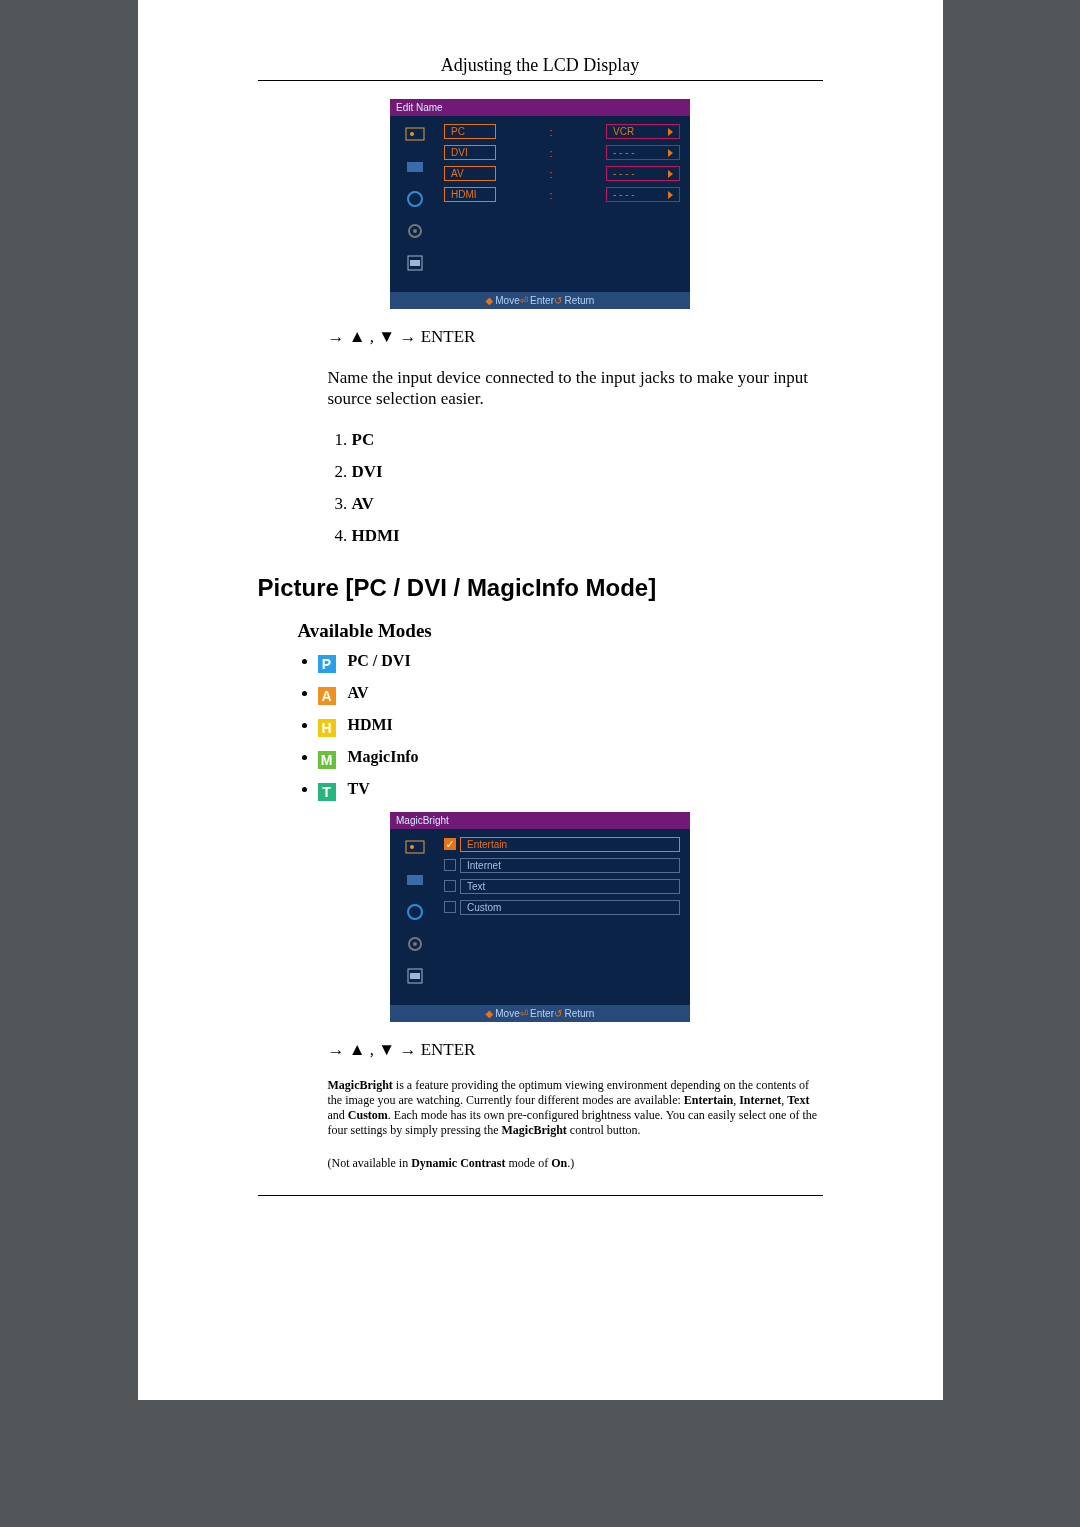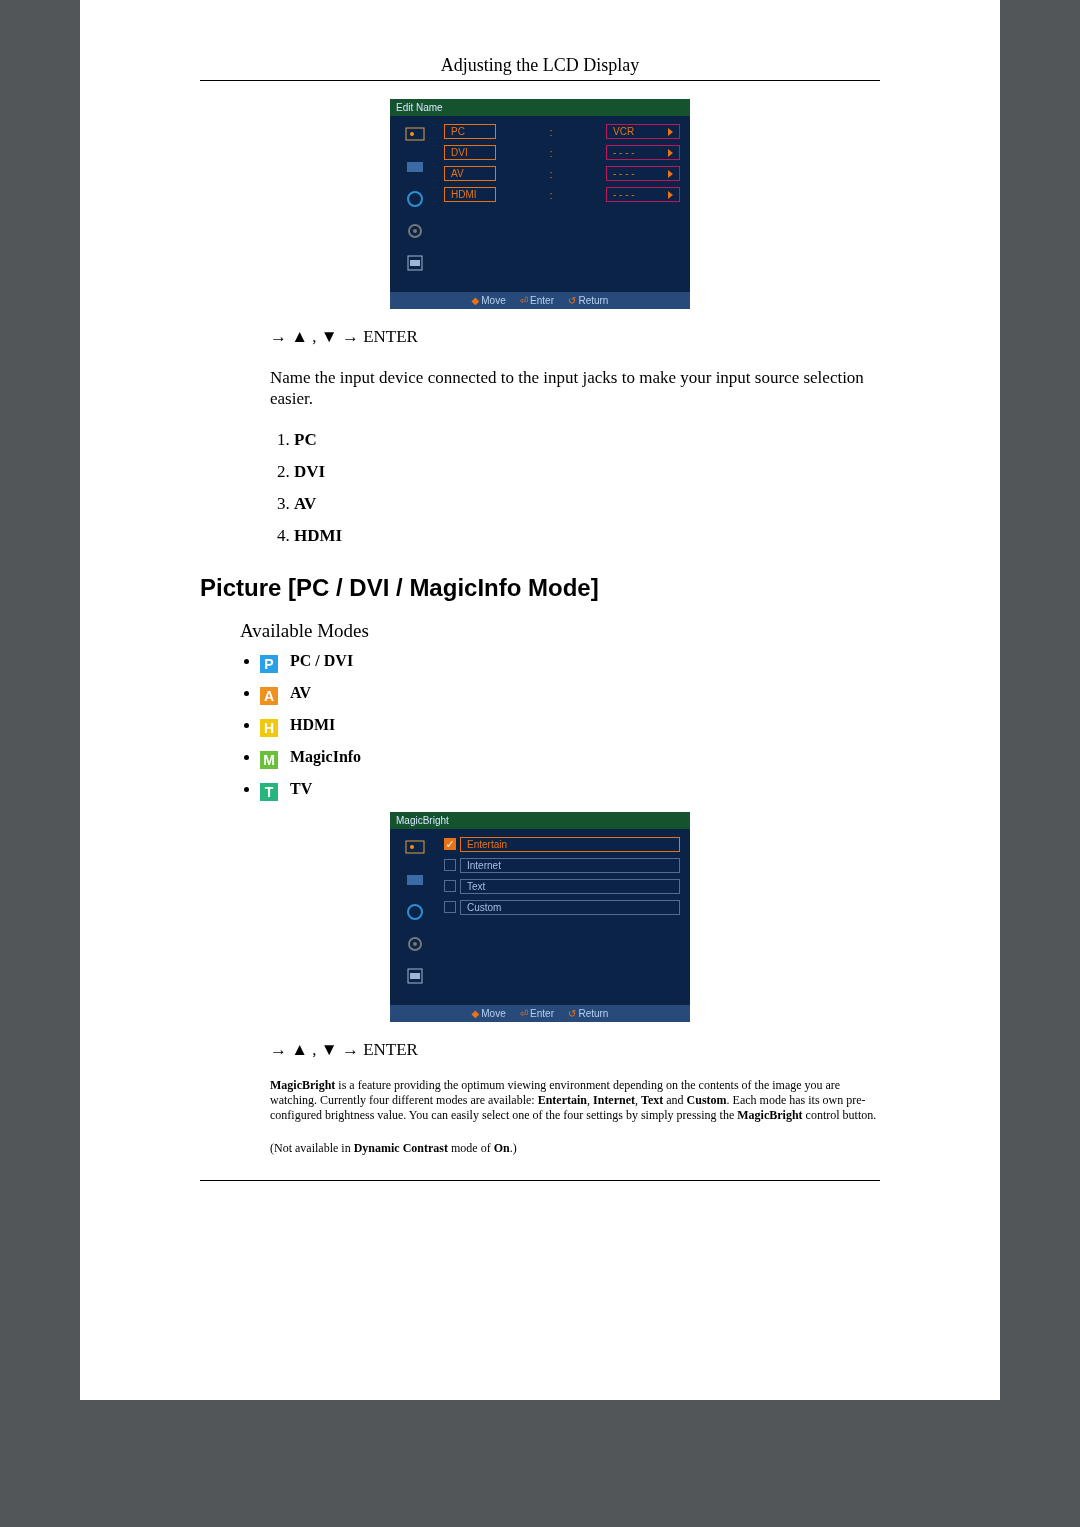--- a/index.html
+++ b/index.html
@@ -2,21 +2,21 @@
 <html><head>
 <meta charset="utf-8">
 <style>
   html, body {
     margin: 0;
     padding: 0;
     background: #525659;
     font-family: "Times New Roman", Times, serif;
   }
   .page {
-    width: 920px;
+    width: 805px;
     min-height: 1400px;
     background: #ffffff;
     margin: 0 auto;
     padding: 55px 120px 60px 120px;
     box-sizing: border-box;
     color: #000;
     position: relative;
   }
   .header-title {
     text-align: center;
@@ -37,21 +37,21 @@
   
   .osd {
     width: 300px;
     margin: 12px auto 8px auto;
     background: #0a2347;
     color: #fff;
     font-family: Arial, Helvetica, sans-serif;
     font-size: 11px;
   }
   .osd-titlebar {
-    background: #14532d;
+    background: #701a75;
     padding: 3px 6px;
     font-size: 10px;
     color: #d6e6ff;
   }
   .osd-body {
     display: flex;
   }
   .osd-left {
     width: 50px;
     display: flex;
@@ -101,21 +101,20 @@
     width: 0; height: 0;
     border-top: 4px solid transparent;
     border-bottom: 4px solid transparent;
     border-left: 5px solid #e87216;
     margin-left: 4px;
   }
   .osd-footer {
     background: #274a7a;
     display: flex;
     justify-content: center;
-    gap: 14px;
     padding: 3px 4px;
     font-size: 10px;
     color: #b6d0f0;
   }
   .osd-footer .f-ico {
     color: #e87216;
     margin-right: 2px;
   }
 
   
@@ -177,21 +176,21 @@
     font-weight: bold;
   }
 
   h2.section-h2 {
     font-family: Arial, Helvetica, sans-serif;
     font-weight: bold;
     font-size: 24px;
     margin: 28px 0 4px 0;
   }
   h3.modes-h3 {
-    font-weight: normal;
+    font-weight: bold;
     font-size: 19px;
     margin: 18px 0 10px 40px;
   }
 
   ul.modes {
     list-style: disc;
     margin: 0 0 0 40px;
     padding-left: 20px;
     font-size: 16px;
   }

